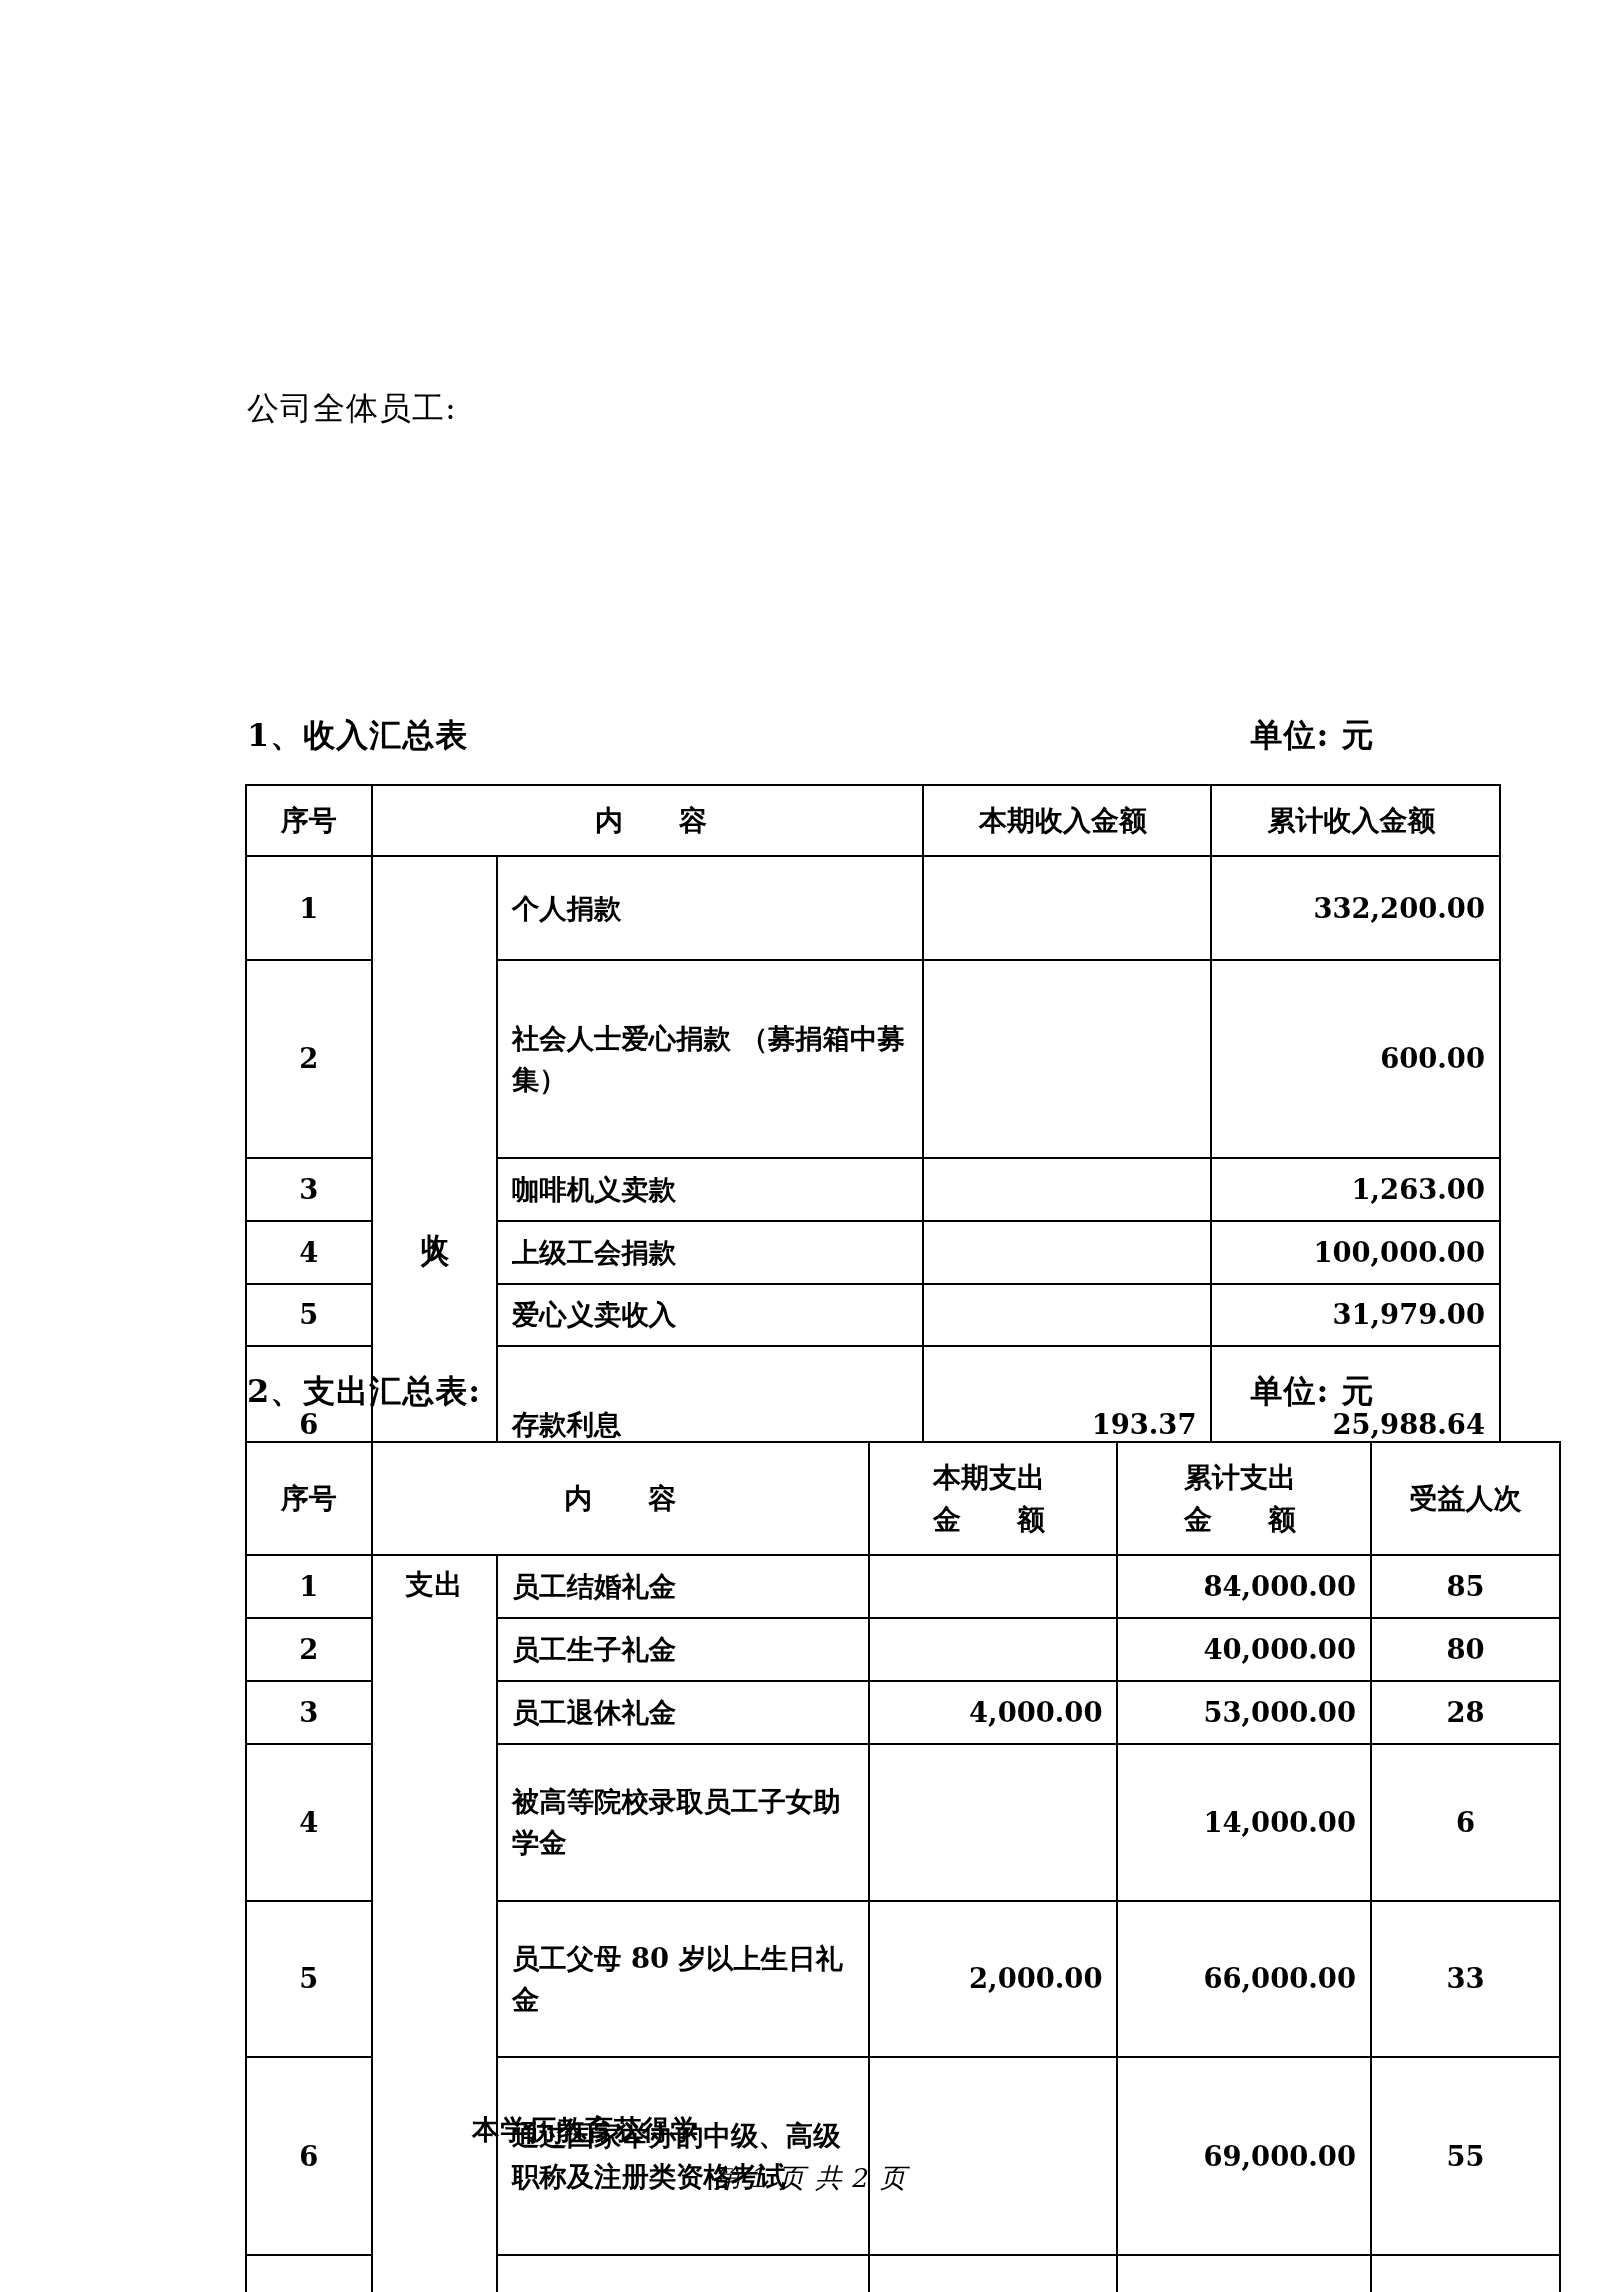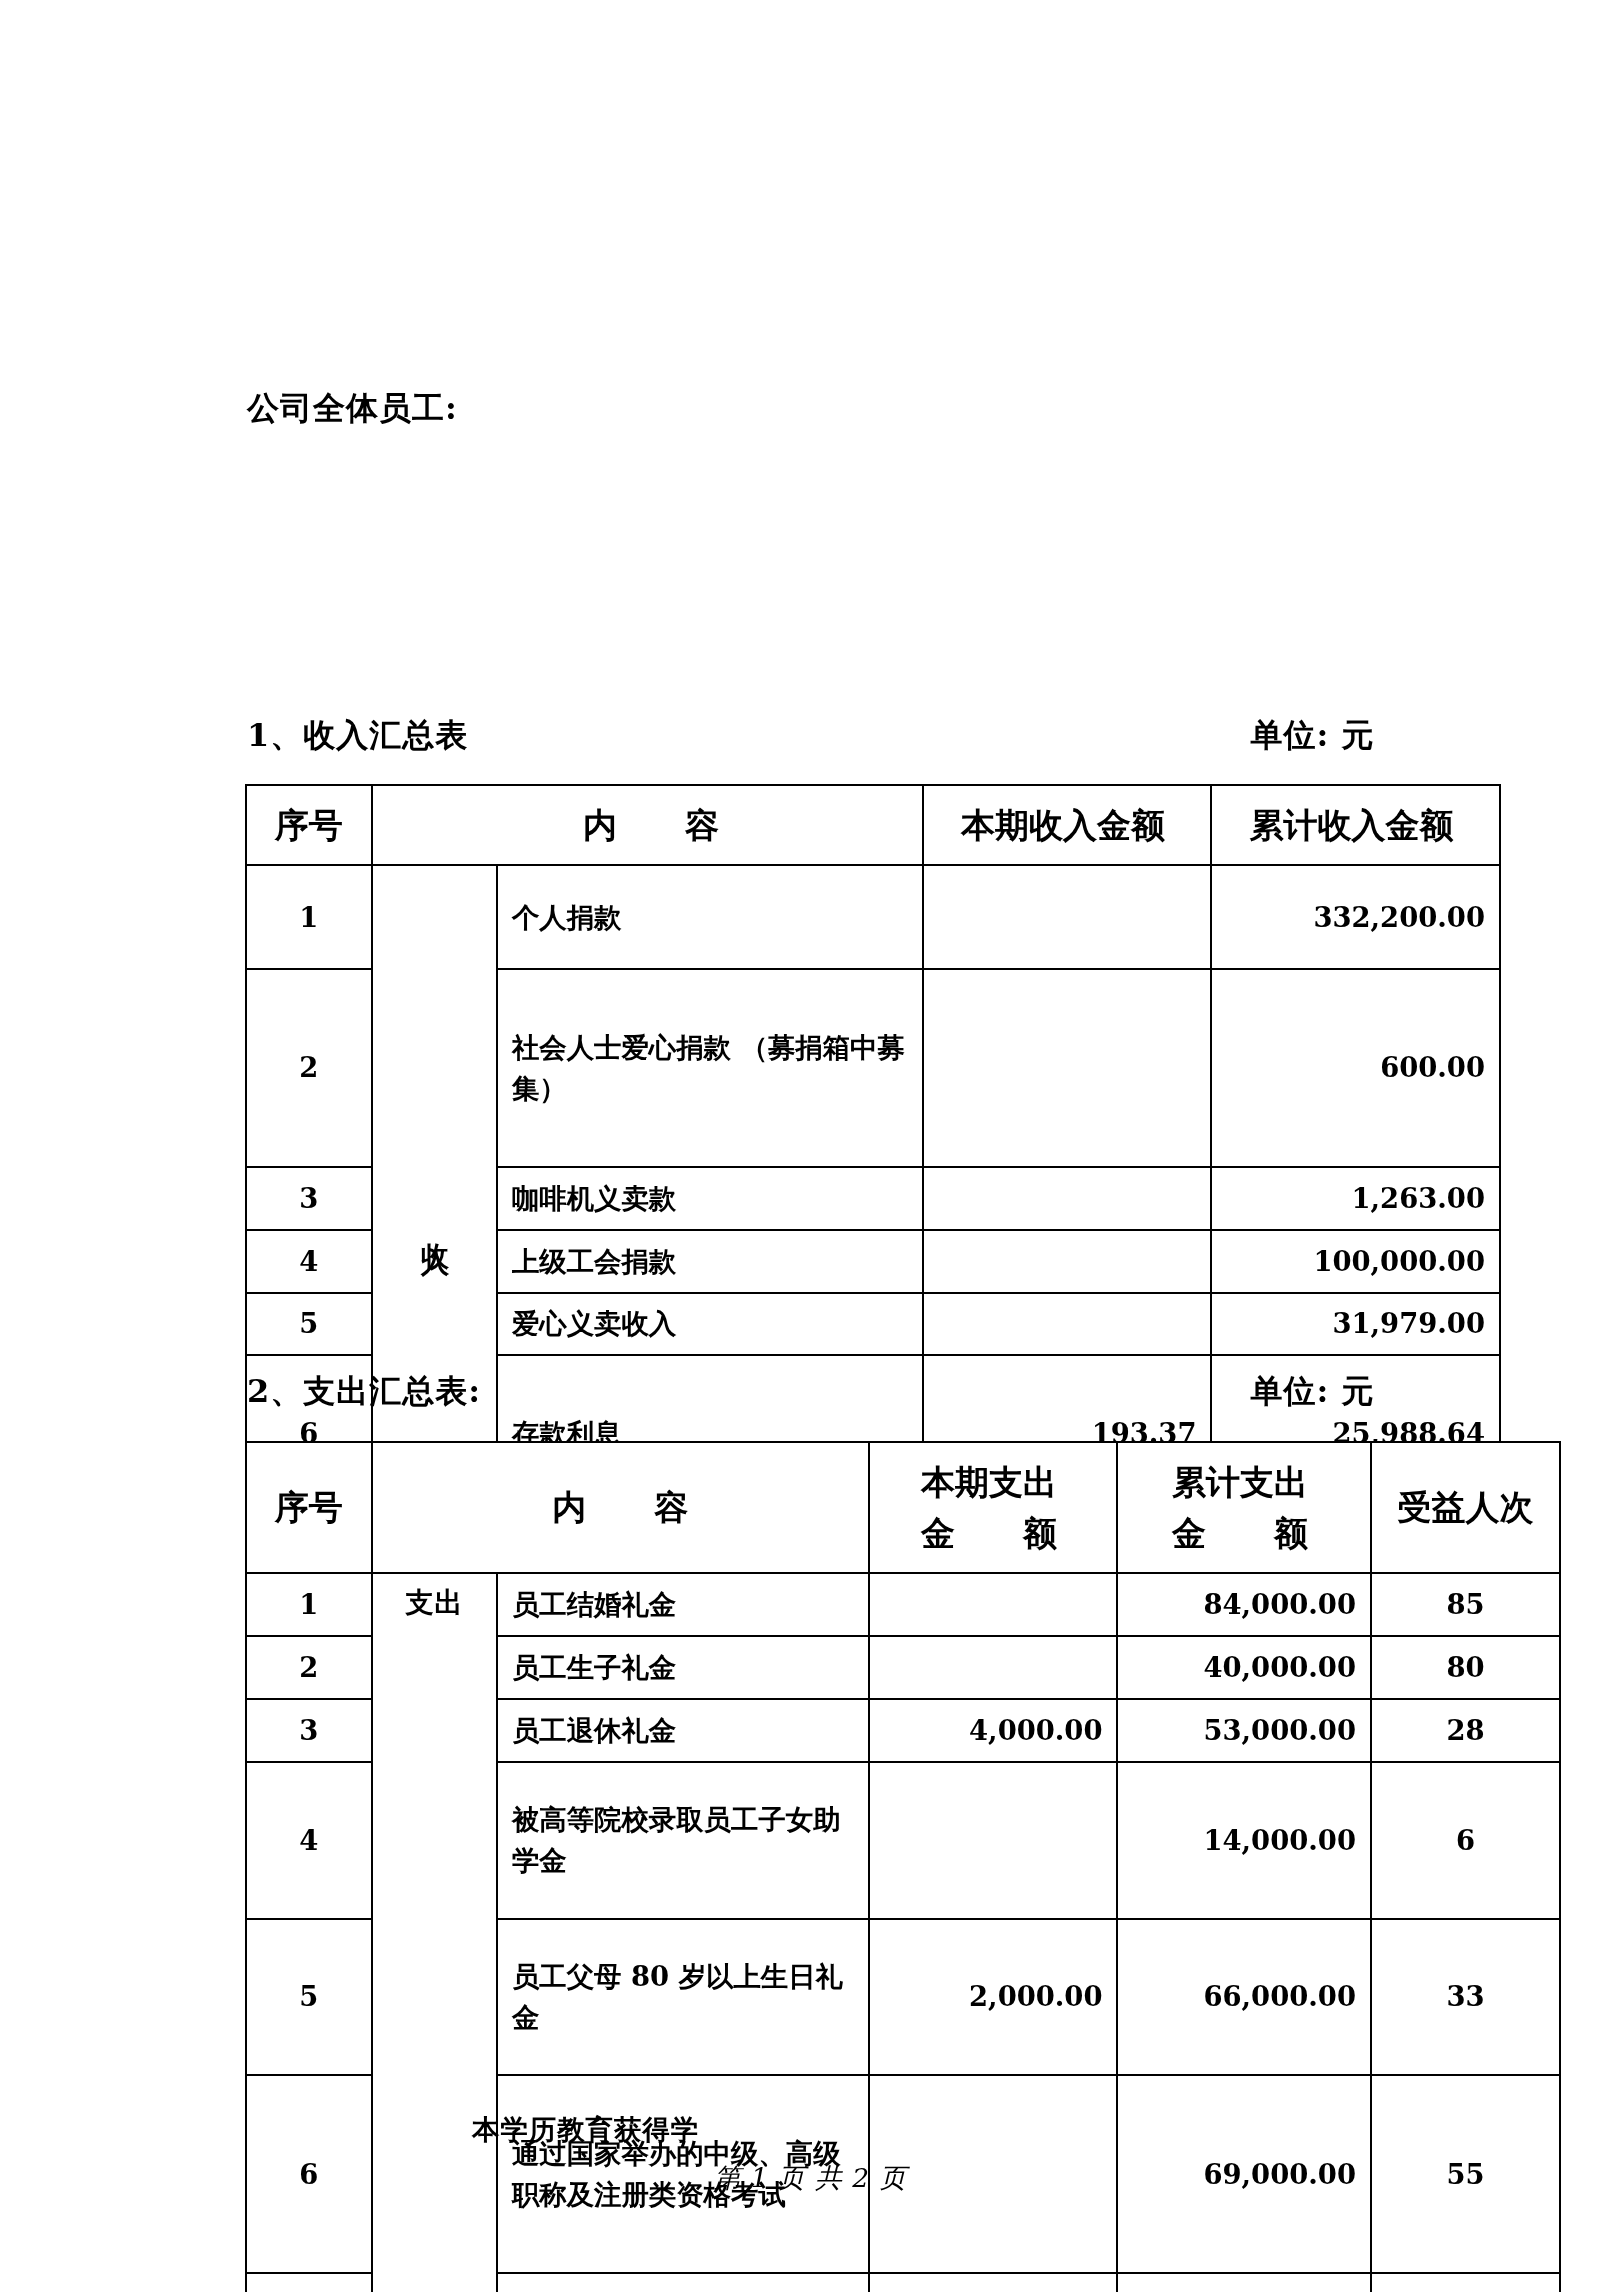--- a/index.html
+++ b/index.html
@@ -35,21 +35,21 @@
     letter-spacing: 1px;
     line-height: 1.2;
   }
 
   
   .salutation {
     position: absolute;
     top: 387px;
     left: 247px;
     font-size: 32px;
-    font-weight: bold;
+    font-weight: normal;
     letter-spacing: 1px;
   }
   .para-main {
     position: absolute;
     top: 467px;
     left: 247px;
     width: 1137px;
     font-size: 32px;
     font-weight: bold;
     line-height: 1.72;
@@ -99,21 +99,21 @@
   }
   table.fin td, table.fin th {
     border: 2px solid #000;
     padding: 3.9px 7.8px;
     vertical-align: middle;
     font-weight: bold;
     line-height: 1.5;
   }
   table.fin thead td {
     text-align: center;
-    font-size: 34px;
+    font-size: 28px;
     padding: 13.7px 5.9px;
   }
   .c-no      { width: 108px; text-align: center; }
   .c-cat     { width: 108px; text-align: center; }
   .c-content { width: 402px; text-align: left; padding-left: 13.7px !important; }
   .c-amt     { width: 265px; text-align: right; padding-right: 13.7px !important; }
   .c-amt2    { width: 265px; text-align: right; padding-right: 13.7px !important; }
   .c-ppl     { width: 172px; text-align: center; }
 
   

